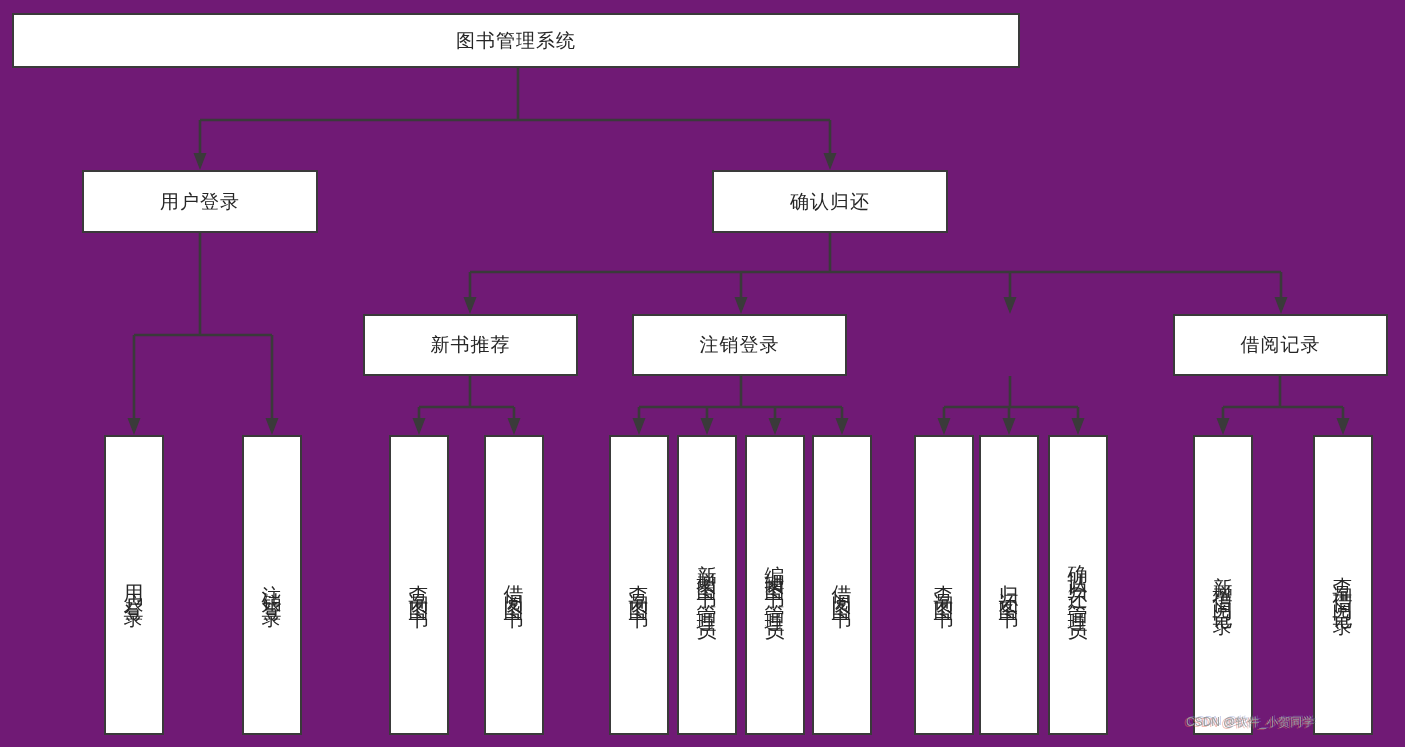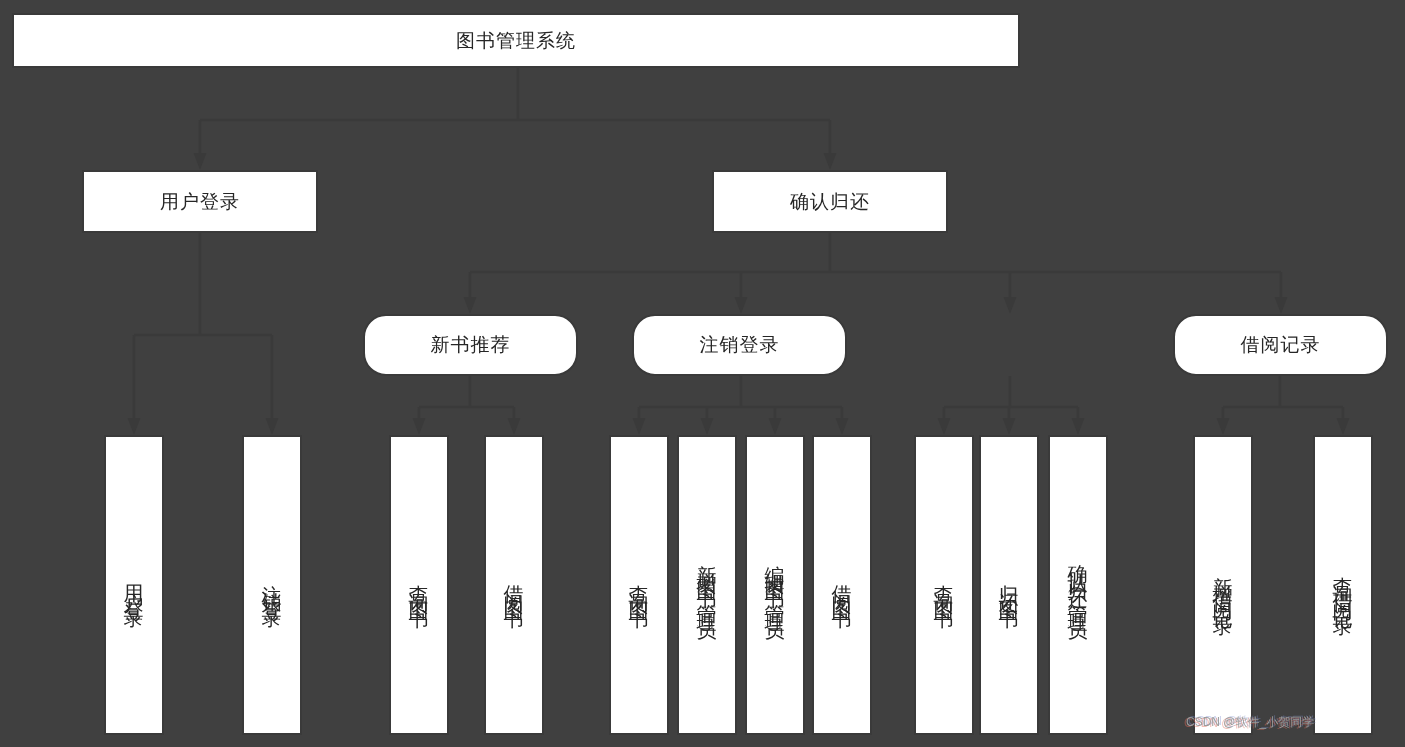--- a/index.html
+++ b/index.html
@@ -1,29 +1,29 @@
 <!DOCTYPE html>
 <html><head>
 <meta charset="utf-8">
 <style>
   html,body{margin:0;padding:0;background:#ffffff;}
   .canvas{
-    position:relative;width:1405px;height:747px;background:#404040;
+    position:relative;width:1405px;height:747px;background:#701a75;
     font-family:"Liberation Sans",sans-serif;overflow:hidden;color:#262626;
   }
   .connectors{position:absolute;left:0;top:0;z-index:0;}
   .node{
     position:absolute;background:#ffffff;border:2.5px solid #3a3a3a;
     display:flex;align-items:center;justify-content:center;
     box-sizing:border-box;z-index:1;
   }
   .h-node{font-size:19px;letter-spacing:1px;}
   .lvl1{left:12px;top:13px;width:1008px;height:55px;}
   .lvl2{top:170px;width:236px;height:63px;}
-  .lvl3{top:314px;width:215px;height:62px;border-radius:23px;}
+  .lvl3{top:314px;width:215px;height:62px;}
   .v-node{
     top:435px;width:60px;height:300px;
     writing-mode:vertical-rl;text-orientation:mixed;
     font-size:20px;letter-spacing:8px;line-height:1;
   }
   .watermark{
     position:absolute;left:1186px;top:714px;z-index:3;
     font-size:12px;color:#9c9c9c;white-space:nowrap;
     text-shadow:-2px 1px 0 rgba(224,106,90,0.45), 2px -1px 0 rgba(127,143,208,0.40);
   }

